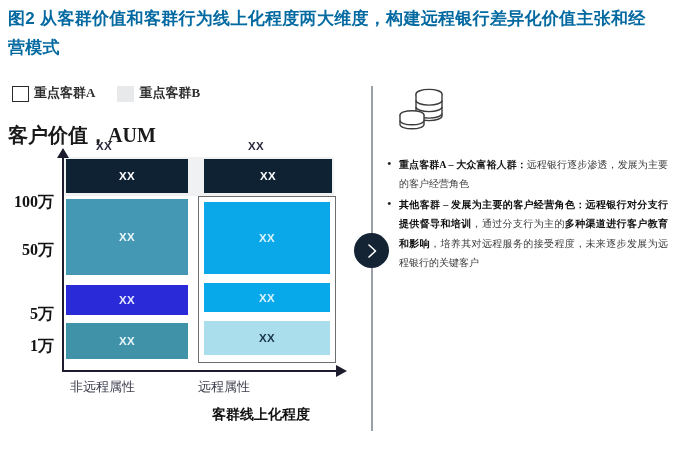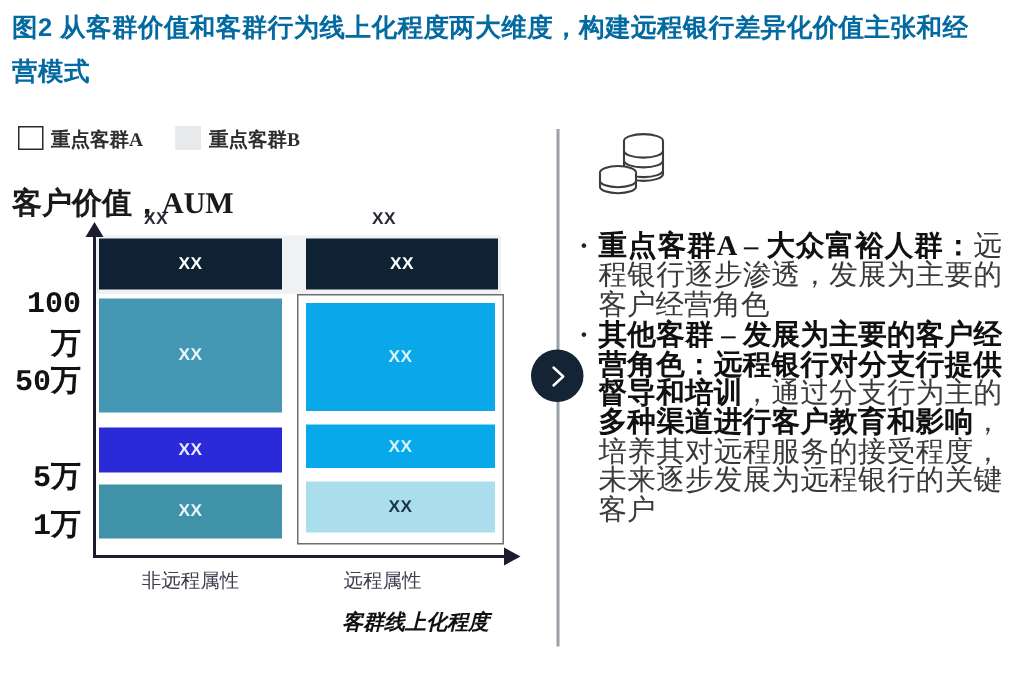--- a/index.html
+++ b/index.html
@@ -34,21 +34,21 @@
   #legend {
     position: absolute;
     left: 12px;
     top: 84px;
     display: flex;
     align-items: center;
     gap: 6px;
   }
   .legend-item {
     display: flex;
-    align-items: flex-start;
+    align-items: flex-end;
     gap: 5px;
     margin-right: 16px;
   }
   .legend-swatch {
     width: 17px;
     height: 16px;
     box-sizing: border-box;
   }
   .legend-swatch.a {
     background: #ffffff;
@@ -159,47 +159,45 @@
     position: absolute;
     font-size: 11.5px;
     font-weight: bold;
     color: #2a2a3a;
     letter-spacing: 0.4px;
   }
 
   .y-tick {
     position: absolute;
     text-align: right;
-    font-family: Liberation Mono, monospace;
-    font-weight: bold;
-    font-size: 20px;
+    font-family: Liberation Serif, serif;
+    font-weight: bold;
+    font-size: 16px;
     color: #121212;
     width: 52px;
   }
 
   .x-tick {
     position: absolute;
     top: 238px;
     font-family: "Liberation Serif", "DejaVu Serif", serif;
     font-size: 13px;
     color: #3e3e4e;
-    text-align: center;
     white-space: nowrap;
   }
 
   #x-axis-caption {
     position: absolute;
-    left: 228px;
+    left: 212px;
     top: 406px;
     font-family: "Liberation Serif", "DejaVu Serif", serif;
     font-weight: bold;
     font-size: 14px;
     color: #111111;
     white-space: nowrap;
-    font-style: italic;
   }
 
   
   #divider {
     position: absolute;
     left: 371px;
     top: 86px;
     width: 1.5px;
     height: 345px;
     background: #9aa0a6;
@@ -222,21 +220,21 @@
     position: absolute;
     left: 396px;
     top: 86px;
   }
   #bullets {
     position: absolute;
     left: 386px;
     top: 155px;
     width: 282px;
     font-family: "Liberation Serif", "DejaVu Serif", serif;
-    font-size: 19px;
+    font-size: 10px;
     line-height: 19.4px;
     color: #3a3a3a;
   }
   .bullet {
     position: relative;
     padding-left: 13px;
     margin-bottom: 1px;
     text-align: justify;
   }
   .bullet::before {

